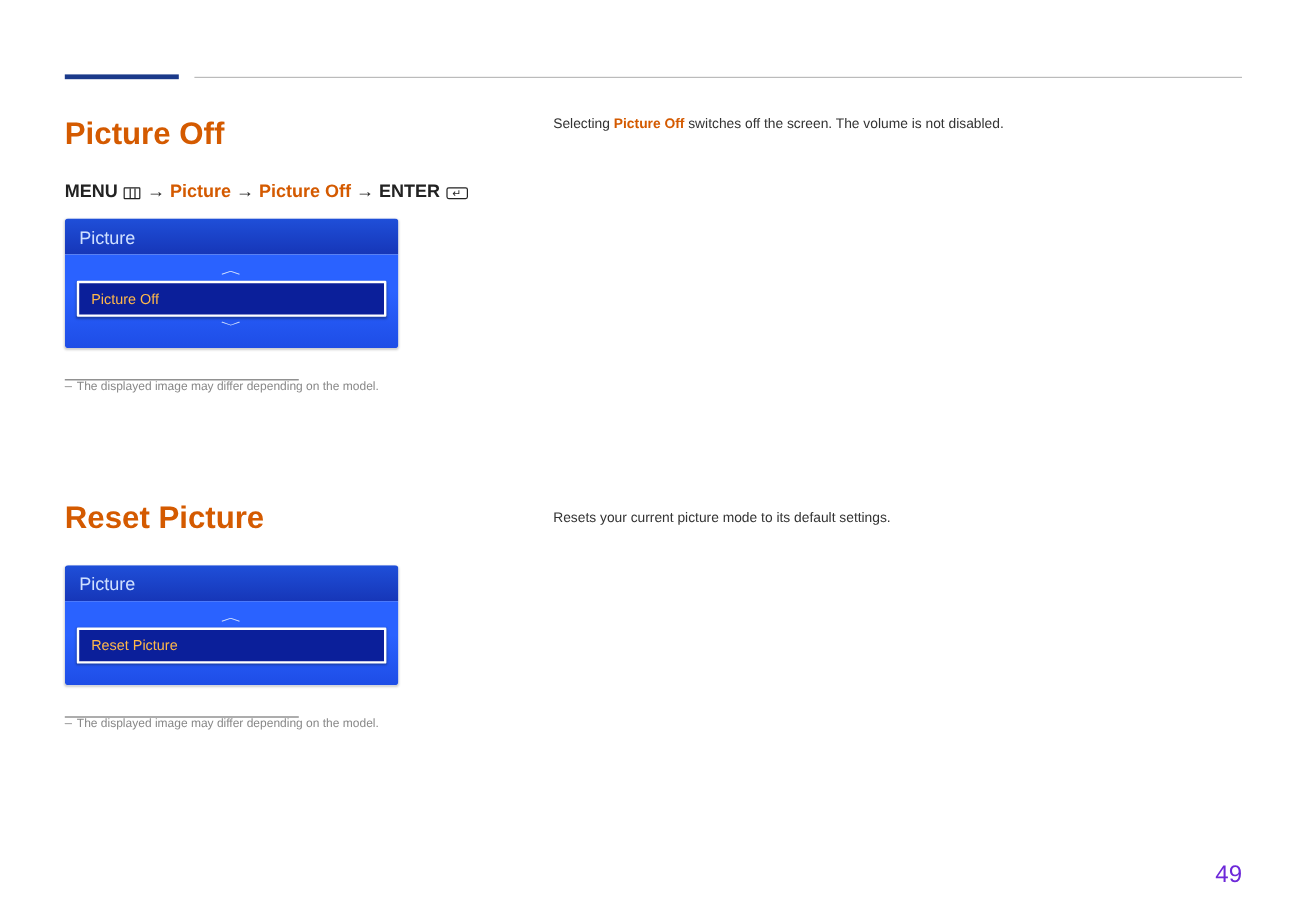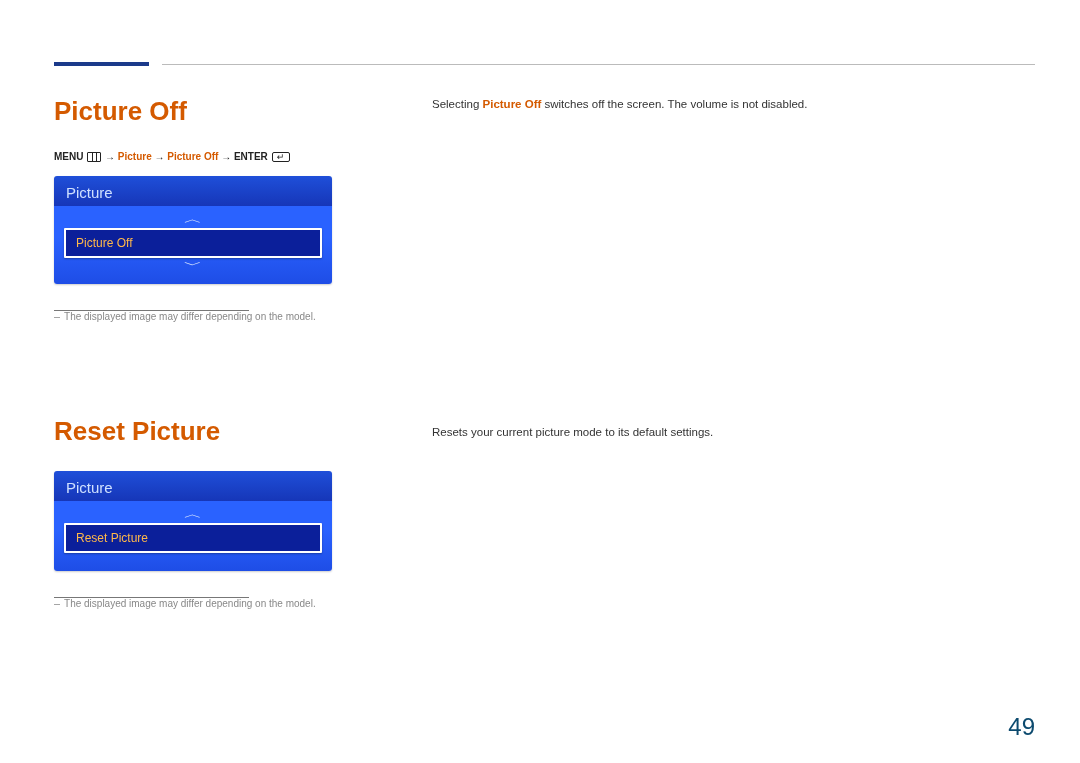--- a/index.html
+++ b/index.html
@@ -24,40 +24,40 @@
     top: 64px;
     left: 162px;
     right: 45px;
     height: 1px;
     background: #bbb;
   }
   .page-number {
     position: absolute;
     bottom: 22px;
     right: 45px;
-    font-size: 24px;
-    color: #0c4a6e;
+    font-size: 20px;
+    color: #6d28d9;
     font-weight: 300;
     margin-top: 22px;
   }
   .left-col { position: absolute; left: 54px; width: 380px; }
-  .right-col { position: absolute; left: 432px; width: 580px; }
+  .right-col { position: absolute; left: 461px; width: 580px; }
   .section1-left { top: 96px; }
   .section1-right { top: 96px; }
   .section2-left { top: 416px; }
   .section2-right { top: 424px; }
 
   .section-title {
     font-size: 26px;
     color: #d45a00;
     font-weight: bold;
     margin-bottom: 24px;
   }
   .menu-path {
-    font-size: 10px;
+    font-size: 15px;
     margin-bottom: 14px;
     color: #222;
   }
   .menu-path b { font-weight: bold; }
   .menu-path .accent { color: #d45a00; font-weight: bold; }
   .menu-path .arrow { color: #222; font-weight: bold; }
   .menu-icon-box {
     display: inline-block;
     vertical-align: -2px;
     width: 14px; height: 10px;

